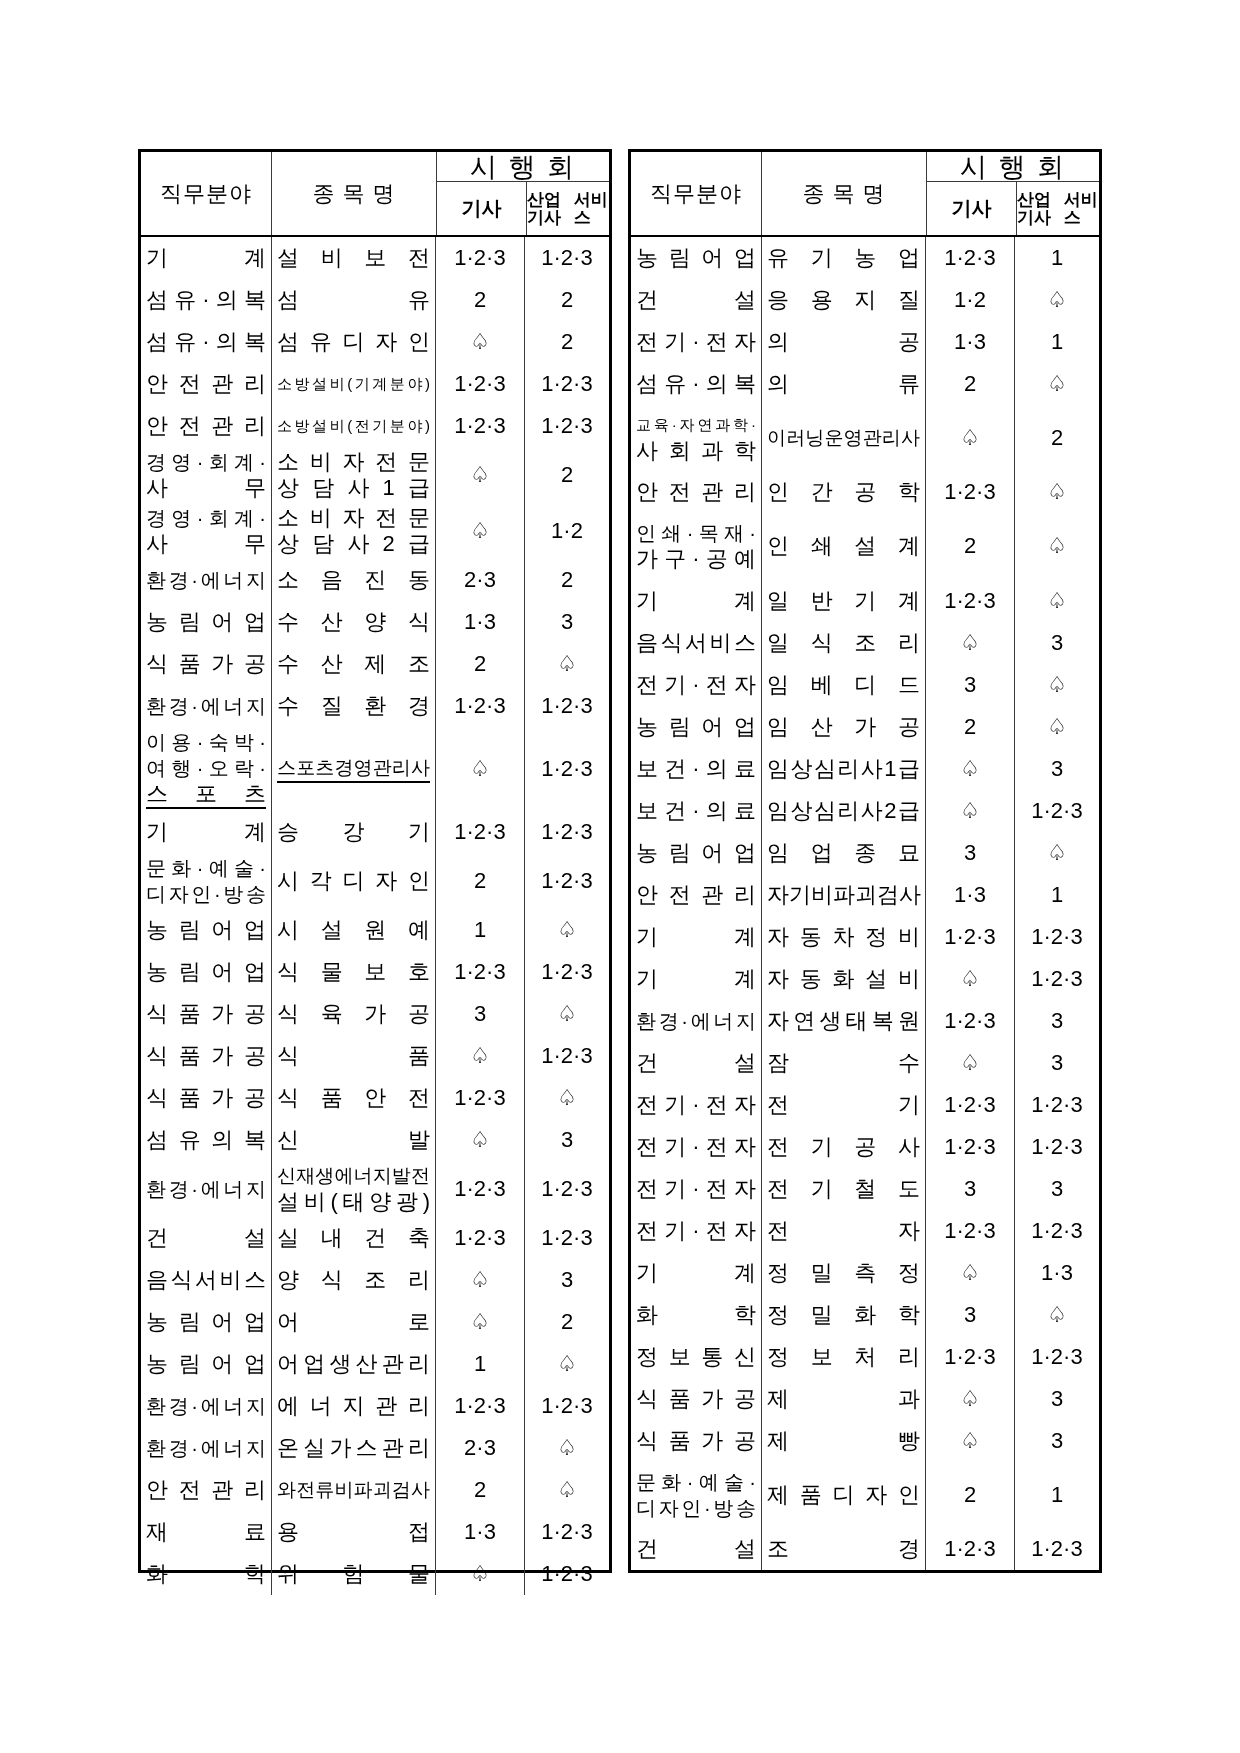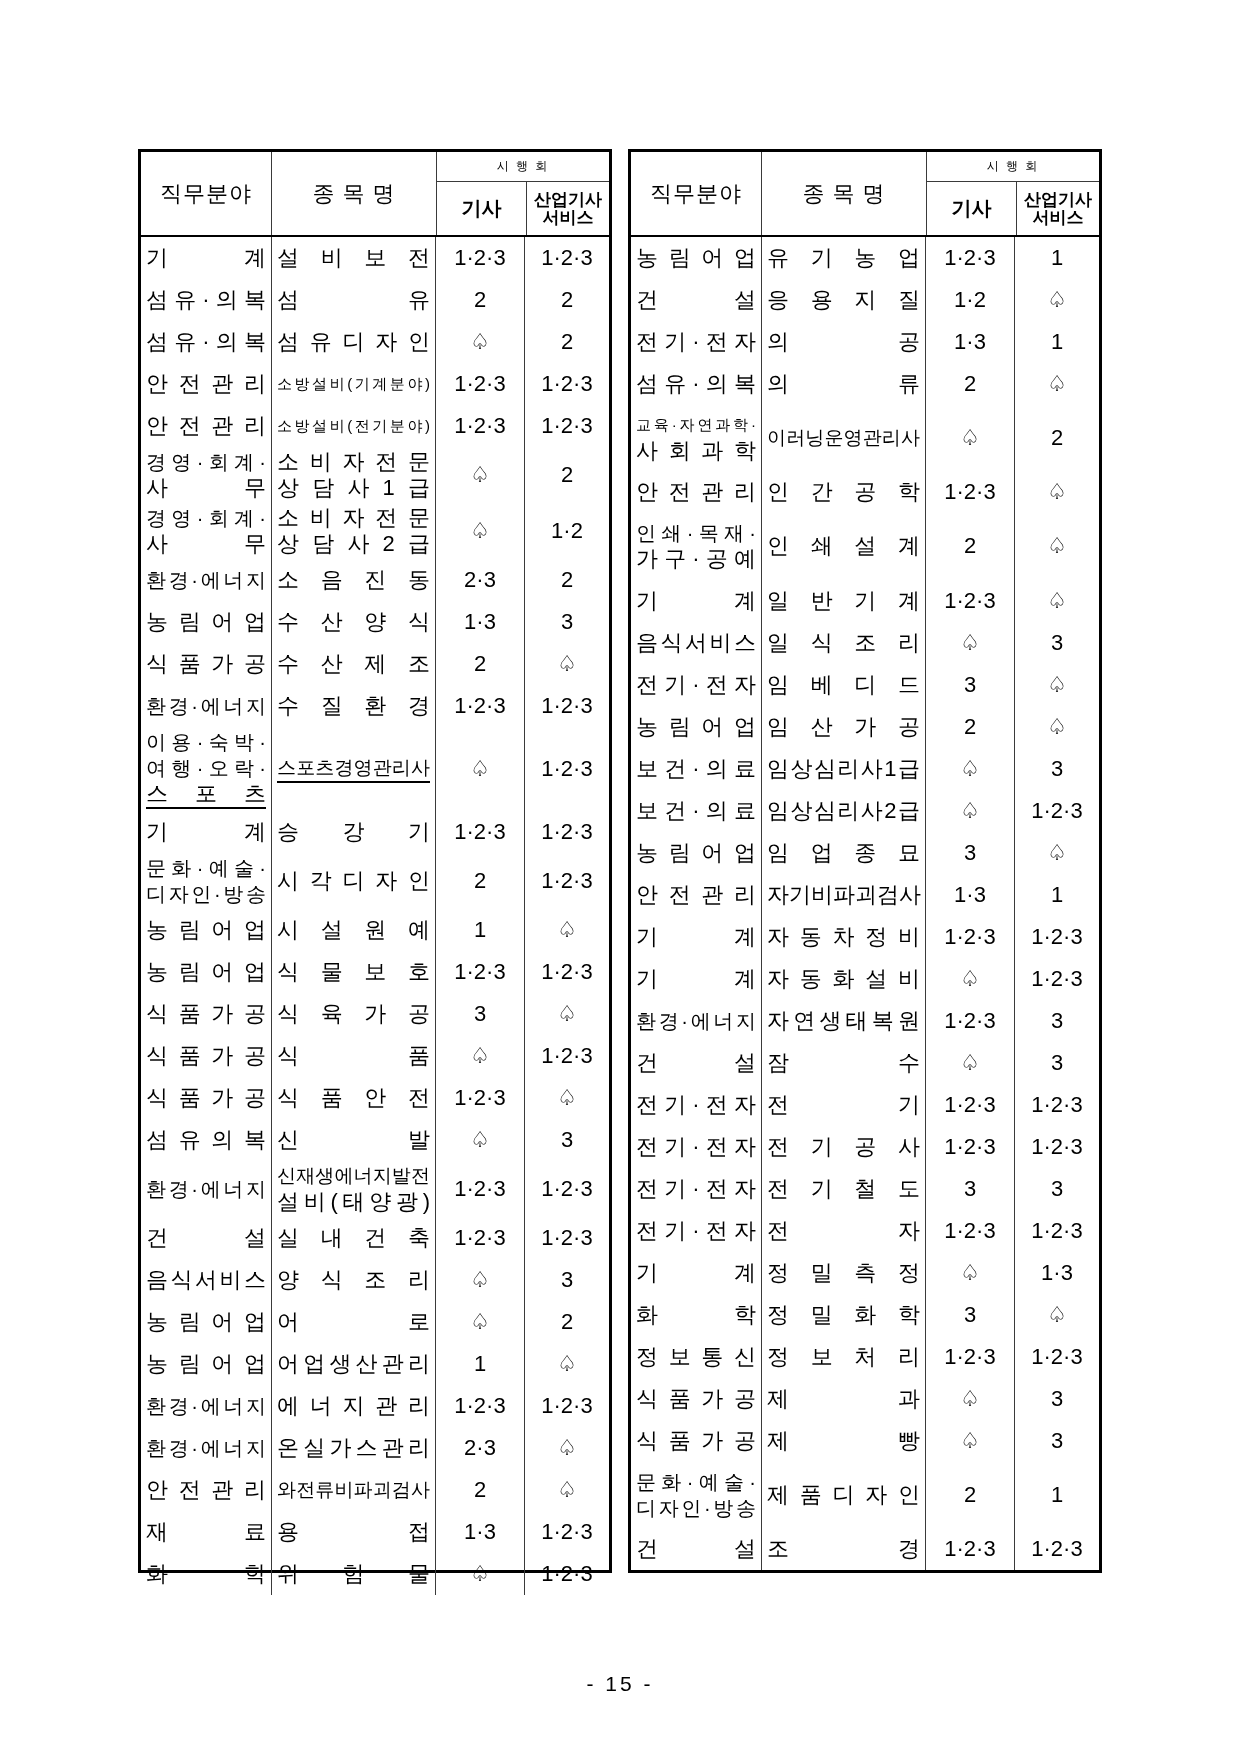--- a/index.html
+++ b/index.html
@@ -5,24 +5,24 @@
   html,body{margin:0;padding:0;background:#ffffff;}
   body{width:1240px;height:1753px;font-family:"Liberation Sans","DejaVu Sans",sans-serif;color:#000;}
   .page{position:relative;width:1240px;height:1753px;background:#fff;overflow:hidden;}
   .tables{position:absolute;left:138px;top:149px;display:flex;gap:16px;}
   .tbl{width:474px;height:1424px;border:3px solid #000;box-sizing:border-box;display:flex;flex-direction:column;background:#fff;}
   .thead{display:flex;border-bottom:2.5px solid #000;height:83px;flex:0 0 auto;}
   .hcell{display:flex;align-items:center;justify-content:center;font-size:22px;letter-spacing:1px;}
   .h-field{width:130px;}
   .h-name{width:164px;border-left:1.5px solid #3a3a3a;}
   .h-sess{flex:1;display:flex;flex-direction:column;border-left:1.5px solid #3a3a3a;}
-  .h-sess-title{height:29px;border-bottom:1.2px solid #3a3a3a;display:flex;align-items:center;justify-content:center;font-size:12px;letter-spacing:2px;}
+  .h-sess-title{height:29px;border-bottom:1.2px solid #3a3a3a;display:flex;align-items:center;justify-content:center;font-size:27px;letter-spacing:2px;}
   .h-sub{flex:1;display:flex;font-weight:bold;}
   .h-gisa{width:89px;display:flex;align-items:center;justify-content:center;font-size:20px;}
-  .h-sanup{flex:1;border-left:1.5px solid #3a3a3a;display:flex;flex-direction:column;align-items:center;justify-content:center;font-size:17px;line-height:18px;}
+  .h-sanup{flex:1;border-left:1.5px solid #3a3a3a;display:flex;flex-direction:row;align-items:center;justify-content:center;font-size:17px;line-height:18px;}
   .rows{flex:1;display:flex;flex-direction:column;}
   .row{flex:1 1 auto;display:flex;min-height:42px;}
   .cell{box-sizing:border-box;display:flex;flex-direction:column;justify-content:center;padding:2px 5px;}
   .c1{width:130px;}
   .c2{width:164px;border-left:1.5px solid #3a3a3a;}
   .c3{width:89px;border-left:1.5px solid #3a3a3a;}
   .c4{flex:1;border-left:1.5px solid #3a3a3a;}
   .val{align-items:center;font-size:22px;}
   .line{display:flex;justify-content:space-between;line-height:26px;align-items:baseline;}
   .u-all .line{border-bottom:2px solid #000;}
@@ -1380,14 +1380,13 @@
                 <span>경</span>
               </div>
             </div>
             <div class="cell c3 val">1·2·3</div>
             <div class="cell c4 val">1·2·3</div>
           </div>
         </div>
     </section>
 
   </div>
-  <div class="pagenum">- 15 -</div>
 </div>
 
 </body></html>

